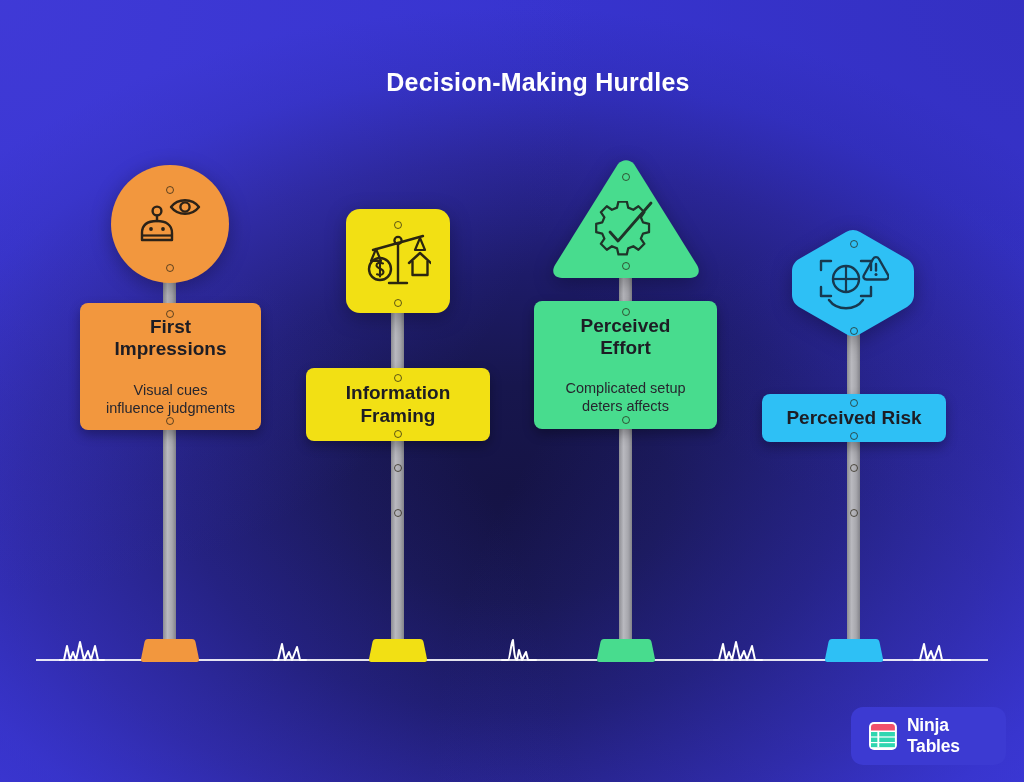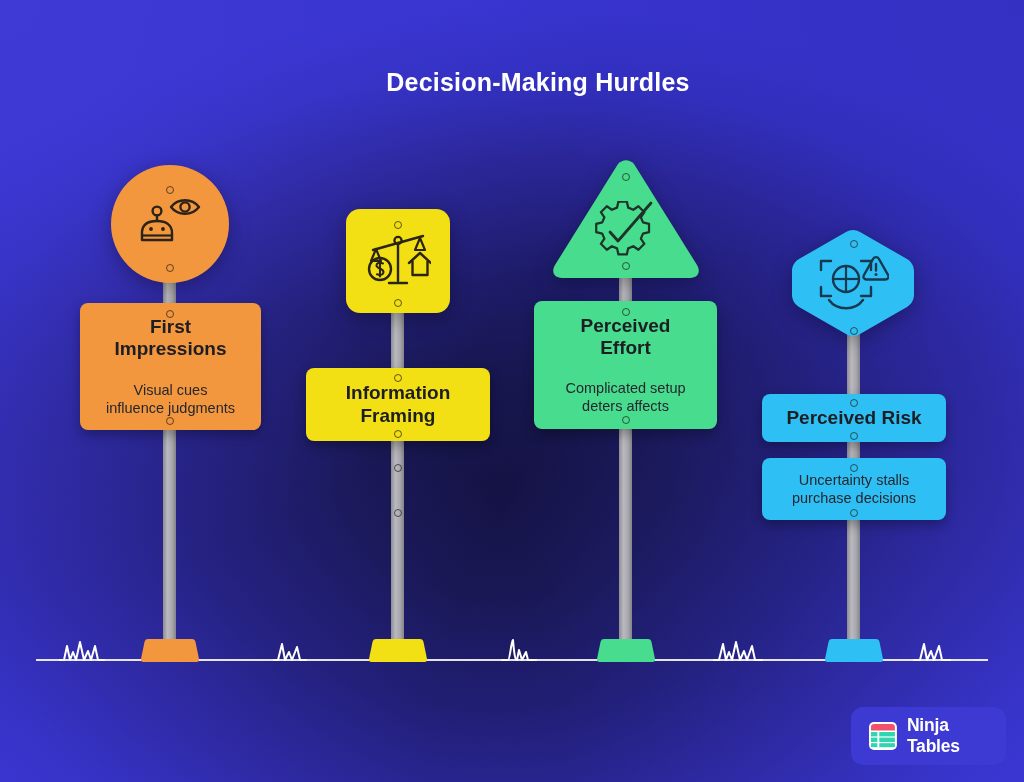--- a/index.html
+++ b/index.html
@@ -333,26 +333,20 @@
     <div class="bolt" style="left:854px; top:327px;"></div>
 
     <div class="plate" style="left:762px; top:394px; width:184px; height:48px; background:#2ec0f5;">
       <div class="heading">
         <div>Perceived Risk</div>
       </div>
     </div>
     <div class="bolt" style="left:854px; top:399px;"></div>
     <div class="bolt" style="left:854px; top:432px;"></div>
 
-    <div class="plate" style="left:762px; top:458px; width:184px; height:62px; background:#2ec0f5;">
-      <div class="sub">
-        <div>Uncertainty stalls</div>
-        <div>purchase decisions</div>
-      </div>
-    </div>
     <div class="bolt" style="left:854px; top:464px;"></div>
     <div class="bolt" style="left:854px; top:509px;"></div>
 
     <svg class="base" style="left:824px; top:637px;" width="60" height="26" viewBox="0 0 60 26">
       <path d="M8 2 L52 2 C54 2 55 3 55.5 5 L59 22 C59.4 24 58.4 25 56.5 25 L3.5 25 C1.6 25 0.6 24 1 22 L4.5 5 C5 3 6 2 8 2 Z" fill="#2ec0f5"></path>
     </svg>
   </div>
 
   <div id="logo-badge">
     <svg width="30" height="30" viewBox="0 0 30 30">

